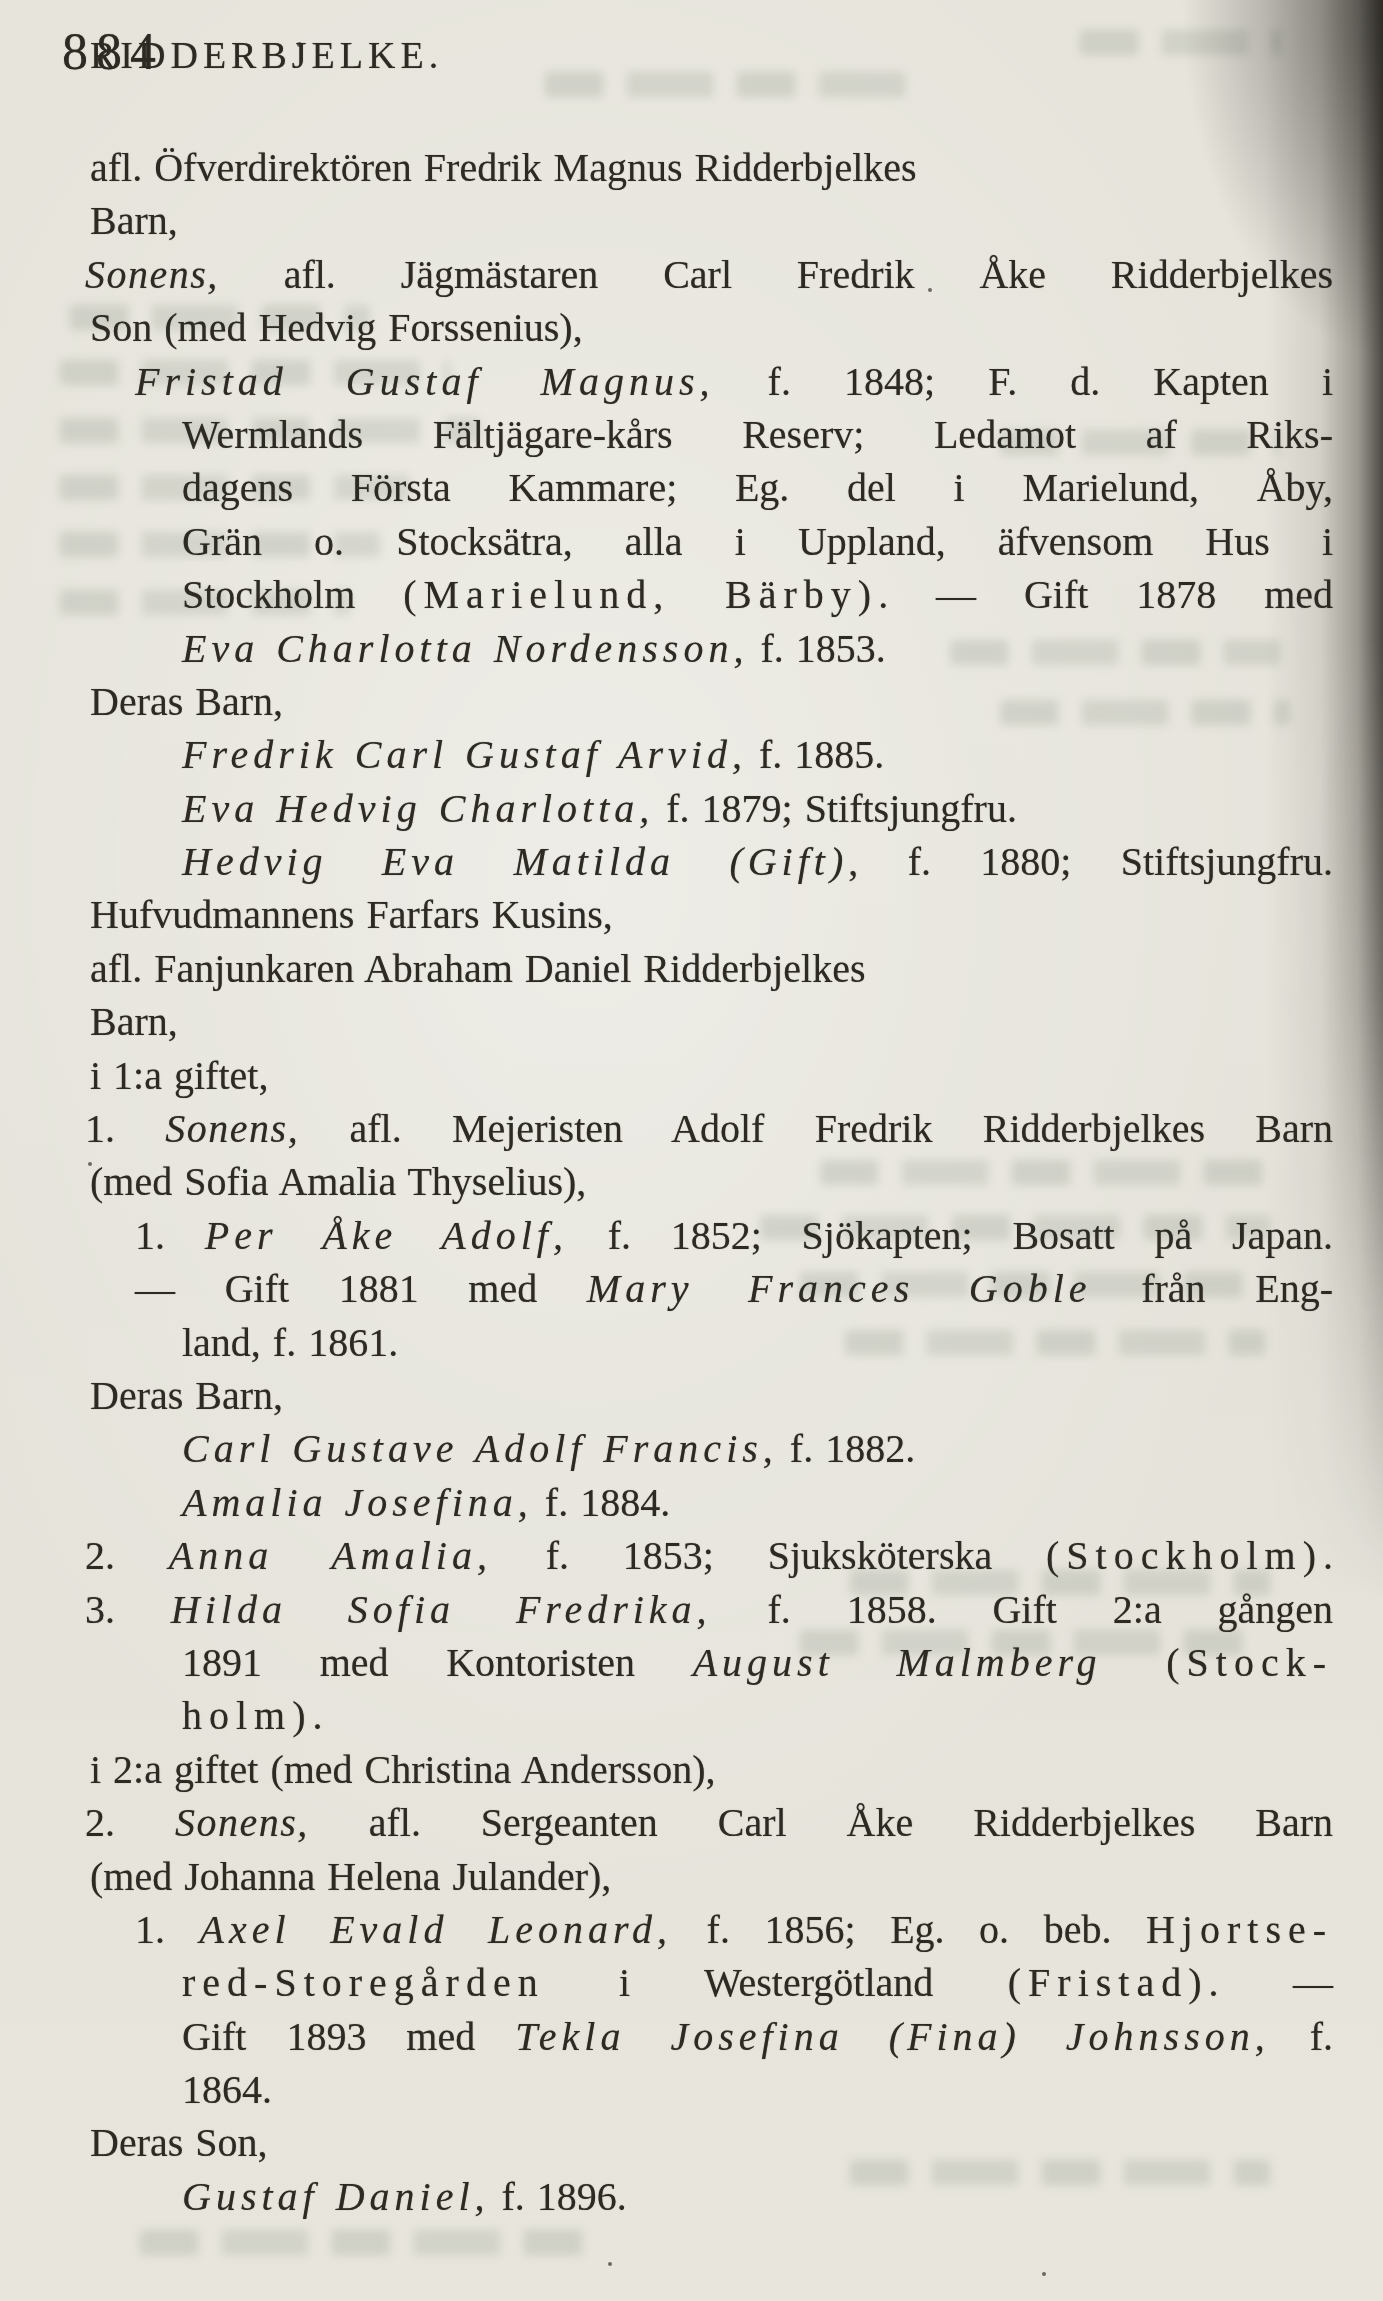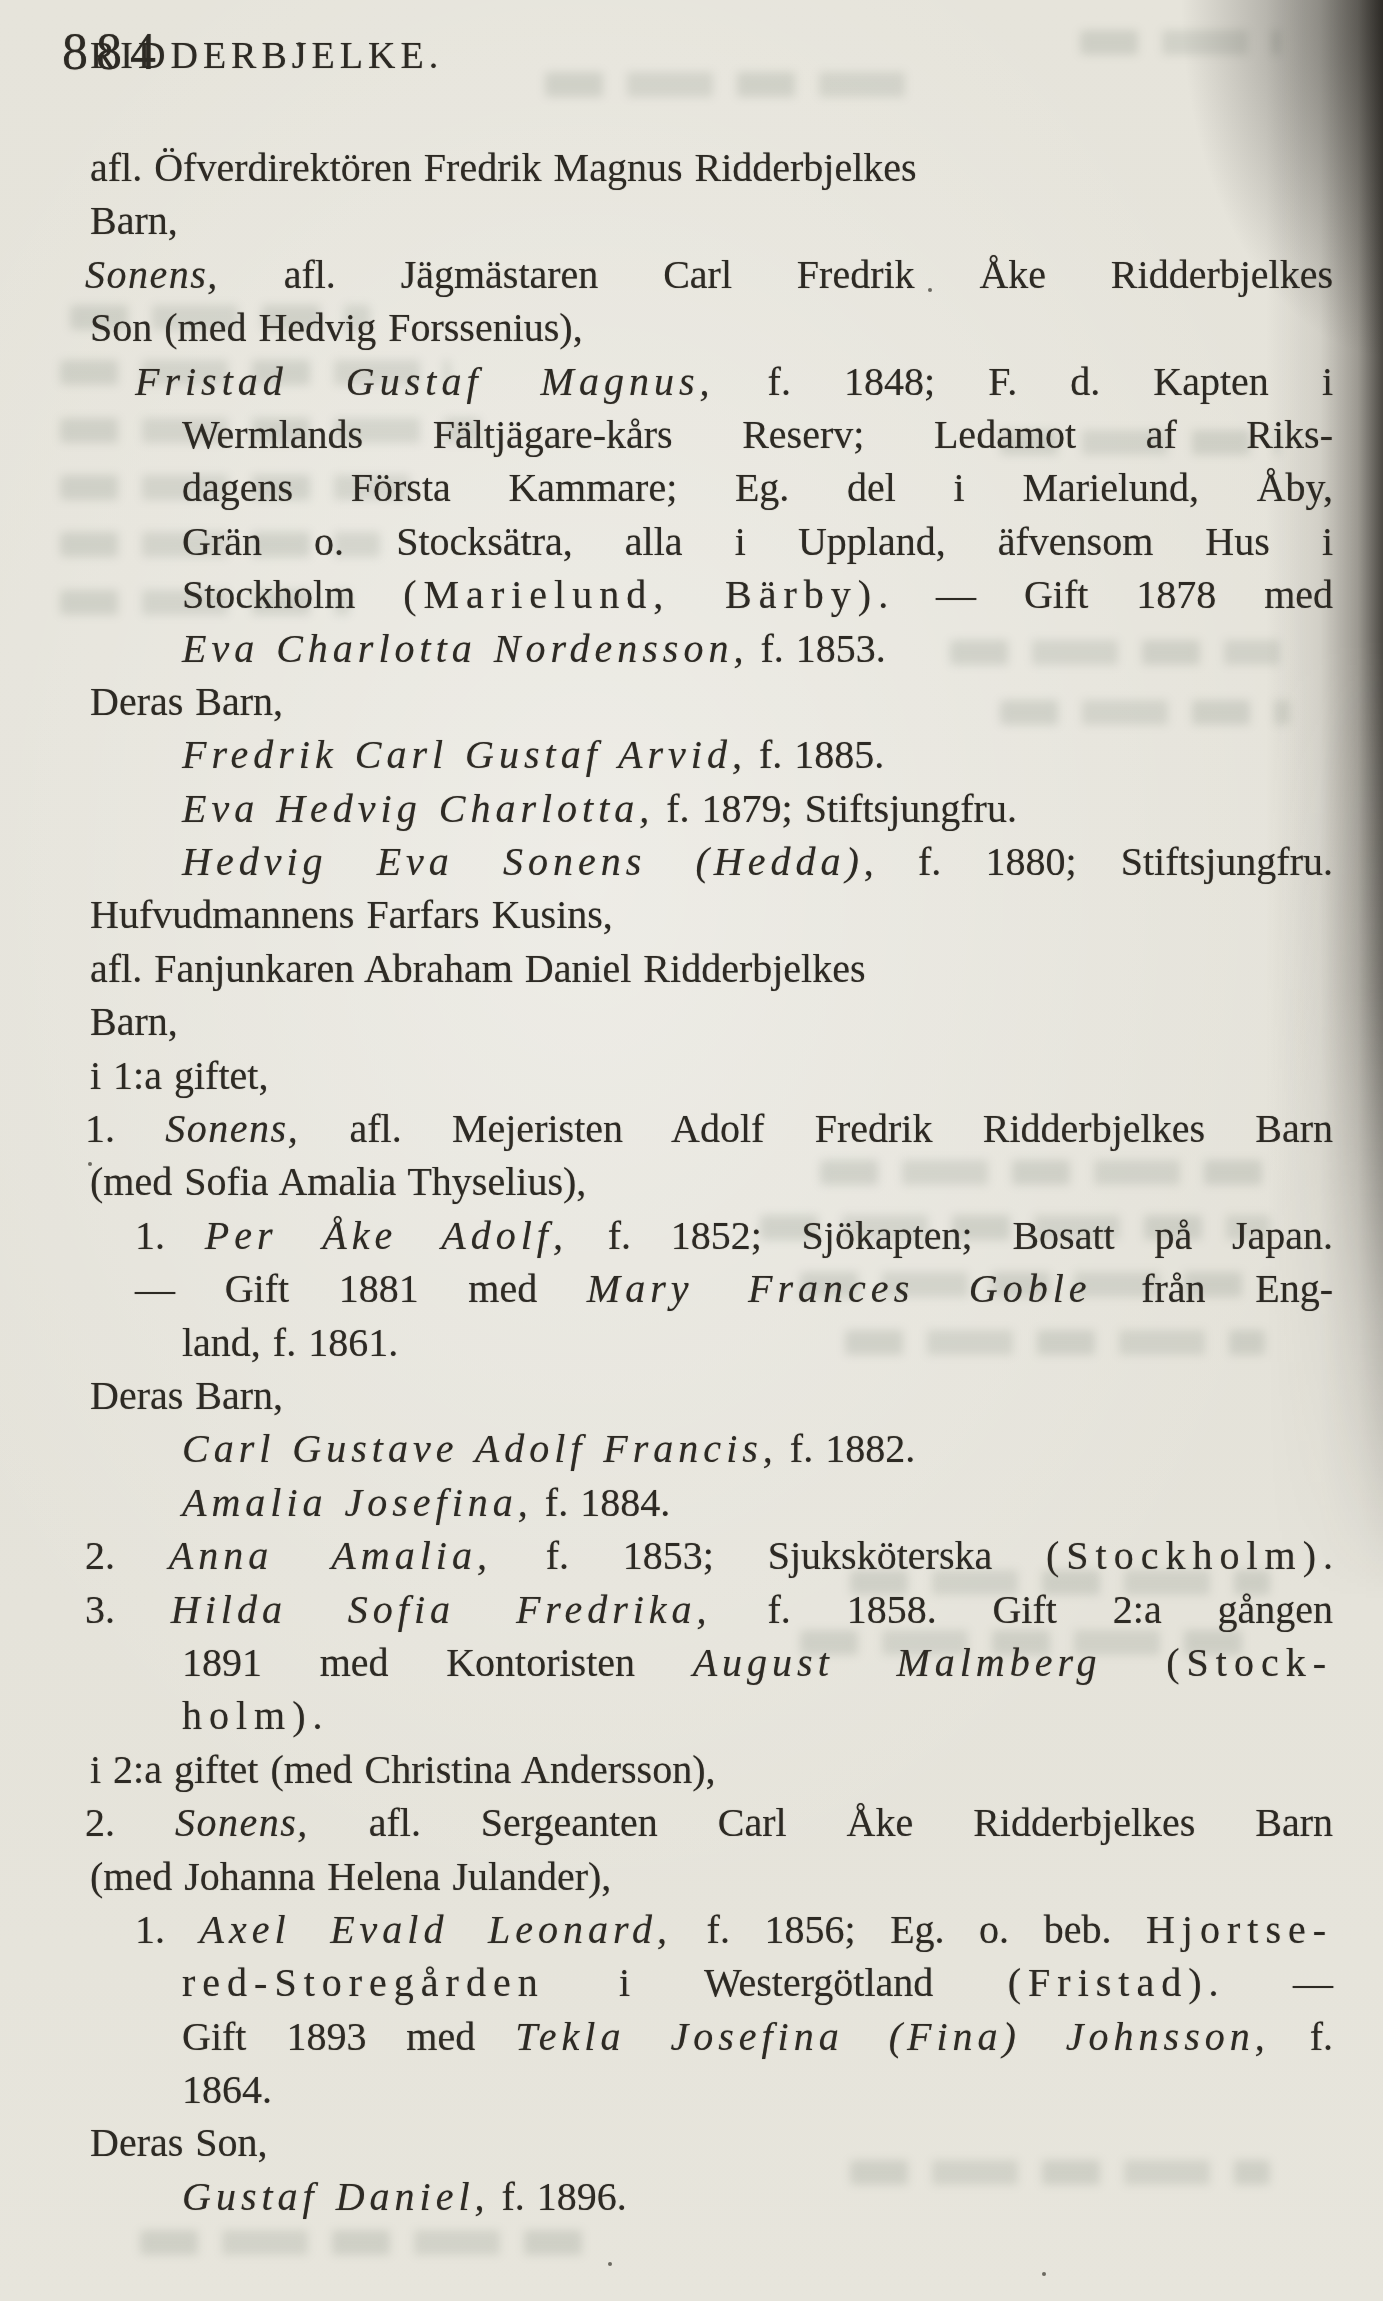--- a/index.html
+++ b/index.html
@@ -110,21 +110,21 @@
       <div class="ln ctr"><span class="sg-r">Son (med Hedvig Forssenius),</span></div>
       <div class="ln i1 just"><span class="sg-isp">Fristad Gustaf Magnus,</span><span class="sg-r"> f. 1848; F. d. Kapten i</span></div>
       <div class="ln i2 just"><span class="sg-r">Wermlands Fältjägare-kårs Reserv; Ledamot af Riks-</span></div>
       <div class="ln i2 just"><span class="sg-r">dagens Första Kammare; Eg. del i Marielund, Åby,</span></div>
       <div class="ln i2 just"><span class="sg-r">Grän o. Stocksätra, alla i Uppland, äfvensom Hus i</span></div>
       <div class="ln i2 just"><span class="sg-r">Stockholm </span><span class="sg-sp">(Marielund, Bärby)</span><span class="sg-r">. — Gift 1878 med</span></div>
       <div class="ln i2"><span class="sg-isp">Eva Charlotta Nordensson,</span><span class="sg-r"> f. 1853.</span></div>
       <div class="ln ctr"><span class="sg-r">Deras Barn,</span></div>
       <div class="ln i2"><span class="sg-isp">Fredrik Carl Gustaf Arvid,</span><span class="sg-r"> f. 1885.</span></div>
       <div class="ln i2"><span class="sg-isp">Eva Hedvig Charlotta,</span><span class="sg-r"> f. 1879; Stiftsjungfru.</span></div>
-      <div class="ln i2 just"><span class="sg-isp">Hedvig Eva Sonens (Hedda)</span><span class="sg-r">, f. 1880; Stiftsjungfru.</span></div>
+      <div class="ln i2 just"><span class="sg-isp">Hedvig Eva Matilda (Gift)</span><span class="sg-r">, f. 1880; Stiftsjungfru.</span></div>
       <div class="ln ctr"><span class="sg-r">Hufvudmannens Farfars Kusins,</span></div>
       <div class="ln ctr"><span class="sg-r">afl. Fanjunkaren Abraham Daniel Ridderbjelkes</span></div>
       <div class="ln ctr"><span class="sg-r">Barn,</span></div>
       <div class="ln ctr"><span class="sg-r">i 1:a giftet,</span></div>
       <div class="ln i0 just"><span class="sg-r">1. </span><span class="sg-i">Sonens,</span><span class="sg-r"> afl. Mejeristen Adolf Fredrik Ridderbjelkes Barn</span></div>
       <div class="ln ctr"><span class="sg-r">(med Sofia Amalia Thyselius),</span></div>
       <div class="ln i1 just"><span class="sg-r">1. </span><span class="sg-isp">Per Åke Adolf,</span><span class="sg-r"> f. 1852; Sjökapten; Bosatt på Japan.</span></div>
       <div class="ln i1 just"><span class="sg-r">— Gift 1881 med </span><span class="sg-isp">Mary Frances Goble</span><span class="sg-r"> från Eng-</span></div>
       <div class="ln i2"><span class="sg-r">land, f. 1861.</span></div>
       <div class="ln ctr"><span class="sg-r">Deras Barn,</span></div>

